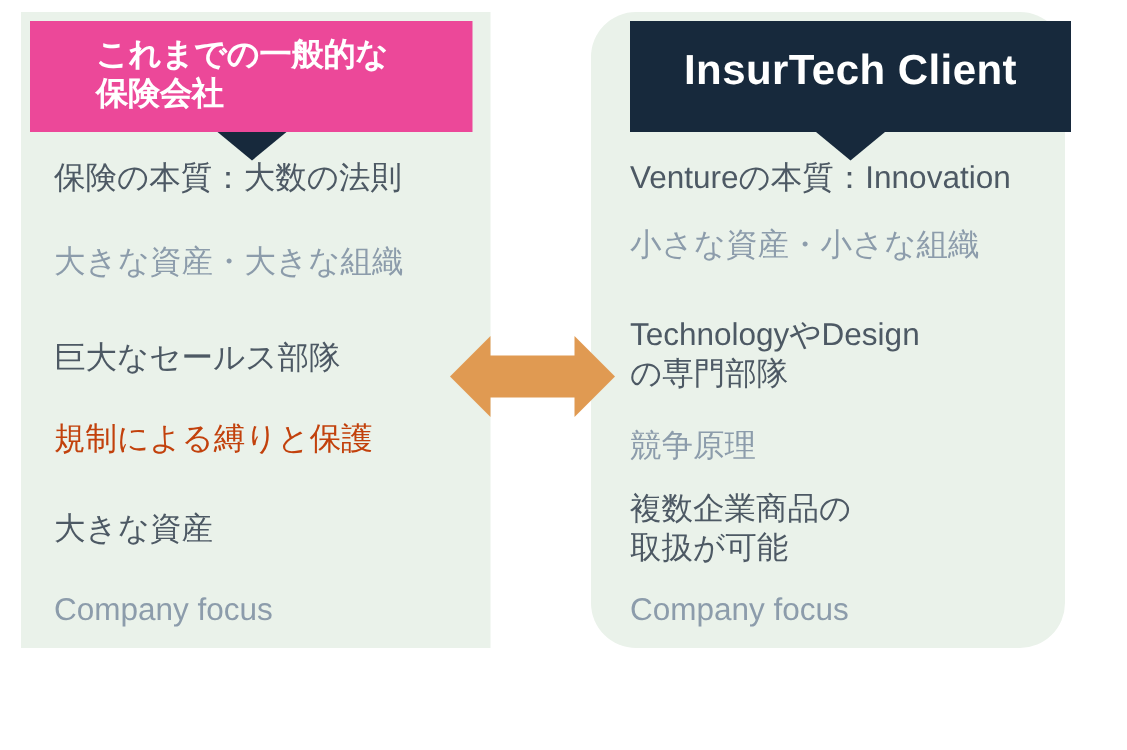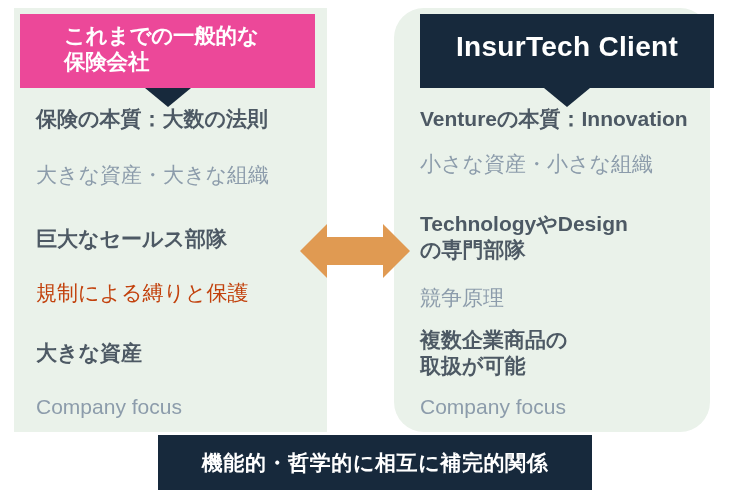--- a/index.html
+++ b/index.html
@@ -74,21 +74,21 @@
   }
   #notch-left  { left: 145px; }
   #notch-right { left: 544px; }
 
   
   .item {
     position: absolute;
     white-space: pre-line;
     line-height: 1.22;
   }
-  .item.dark  { color: #4d5964; font-weight: bold; }
+  .item.dark  { color: #4d5964; }
   .item.light { color: #8c9cab; }
 
   #panel-left  .item { left: 22px; width: 292px; font-size: 21px; }
   #panel-right .item { left: 26px; width: 320px; font-size: 21px; }
 
   
   #arrow {
     position: absolute;
     left: 300px;
     top: 220px;
@@ -155,17 +155,14 @@
     <div class="header-text">InsurTech Client</div>
   </div>
   <div class="header-notch" id="notch-right" style="border-top-color: rgb(23, 41, 60);"></div>
 
   <div id="arrow">
     <svg viewBox="0 0 110 62" xmlns="http://www.w3.org/2000/svg" aria-hidden="true">
       <polygon id="arrow-shape" points="0,31 27,4 27,17 83,17 83,4 110,31 83,58 83,45 27,45 27,58" fill="#e09a52"></polygon>
     </svg>
   </div>
 
-  <div id="banner" style="background: rgb(23, 41, 60);">
-    <span class="banner-text">機能的・哲学的に相互に補完的関係</span>
-  </div>
 
 </div>
 
 </body></html>

